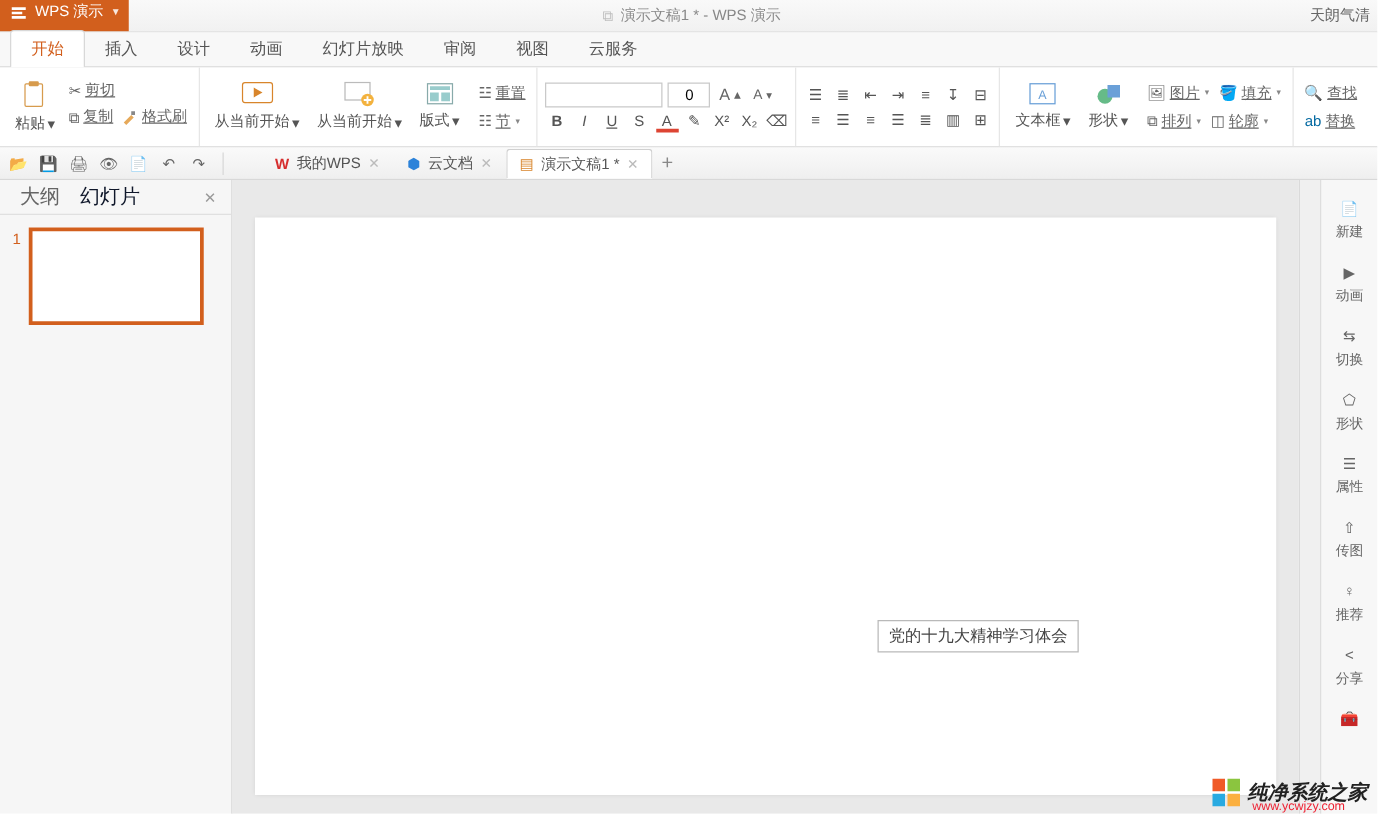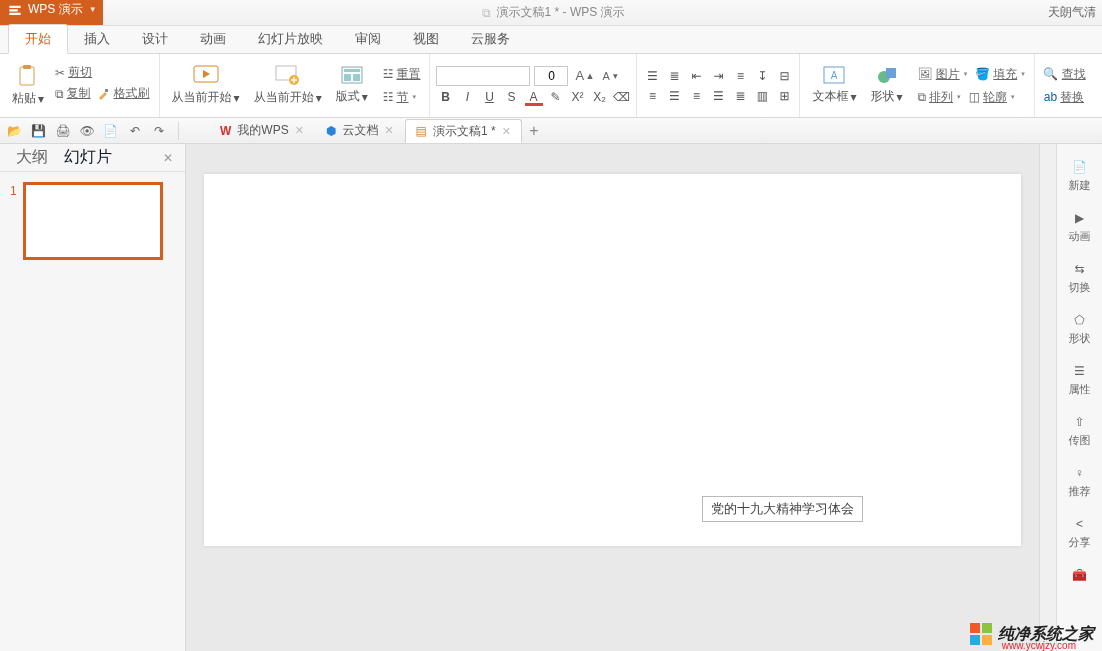--- a/index.html
+++ b/index.html
@@ -54,21 +54,21 @@
 .lp-tabs { display: flex; align-items: center; height: 28px; border-bottom: 1px solid #e0e0e0; padding: 0 8px; }
 .lp-tabs .lpt { padding: 4px 8px; font-size: 16px; color: #666; cursor: pointer; }
 .lp-tabs .lpt.active { color: #0f172a; }
 .lp-tabs .lp-close { margin-left: auto; color: #999; cursor: pointer; font-size: 12px; padding: 2px 4px; }
 .thumbs { padding: 10px; }
 .thumb-row { display: flex; gap: 6px; align-items: flex-start; }
 .thumb-num { color: #d25f1d; font-size: 12px; padding-top: 2px; }
 .thumb { width: 140px; height: 78px; background: #fff; border: 3px solid #d25f1d; }
 
 .canvaswrap { flex: 1; background: #e9e9e9; display: flex; align-items: flex-start; justify-content: center; padding: 30px 18px 0 18px; position: relative; overflow: hidden; }
-.slide { width: 820px; height: 372px; background: #fff; box-shadow: 0 0 4px rgba(0,0,0,.1); position: relative; }
+.slide { width: 820px; height: 462px; background: #fff; box-shadow: 0 0 4px rgba(0,0,0,.1); position: relative; }
 .textbox { position: absolute; border: 1px solid #b9b9b9; padding: 3px 8px; font-size: 13px; color: #444; background: #fff; left: 498px; top: 322px; }
 
 .canvas-scroll-v { width: 17px; background: #f0f0f0; border-left: 1px solid #dadada; }
 
 
 .rside { width: 46px; background: #f7f7f7; border-left: 1px solid #dedede; display: flex; flex-direction: column; align-items: center; padding-top: 8px; gap: 4px; }
 .rside .ritem { width: 40px; display: flex; flex-direction: column; align-items: center; gap: 2px; padding: 6px 0; cursor: pointer; color: #666; }
 .rside .ritem .lbl { font-size: 11px; }
 .rside .rico { width: 18px; height: 18px; display: flex; align-items: center; justify-content: center; }
 

